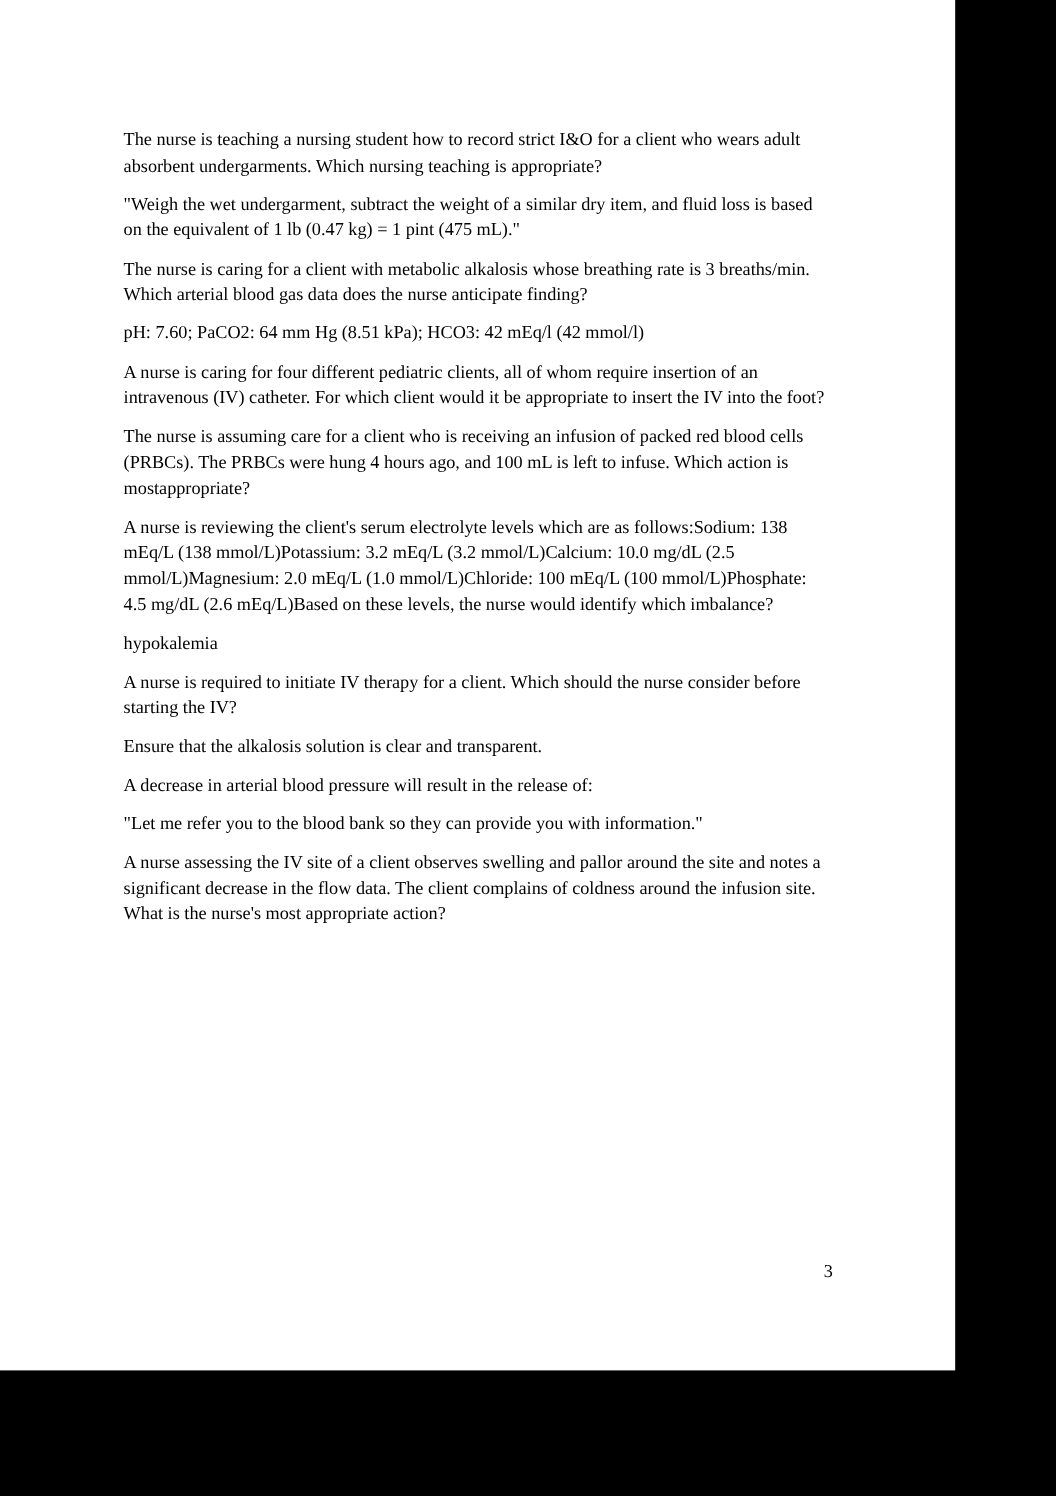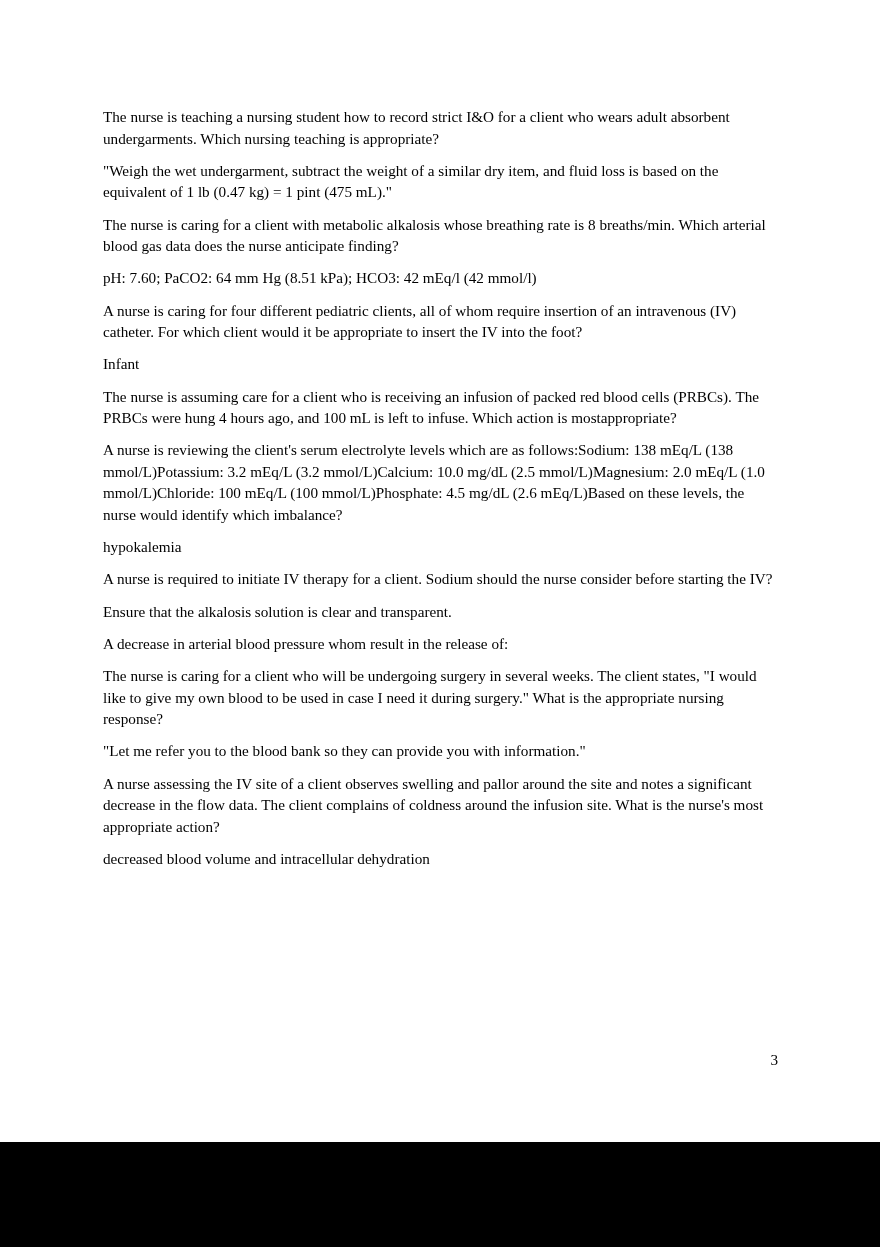--- a/index.html
+++ b/index.html
@@ -1,20 +1,20 @@
 <!DOCTYPE html>
 <html><head>
 <meta charset="utf-8">
 <style>
   * { margin: 0; padding: 0; box-sizing: border-box; }
   html, body { width: 880px; }
   body { background: #000000; font-family: "Liberation Serif", serif; }
   .page {
     position: relative;
-    width: 880px;
+    width: 796px;
     height: 1142px;
     background: #ffffff;
     overflow: hidden;
   }
   .content {
     padding: 106px 102px 0 103px;
     color: #000000;
     font-size: 15.2px;
     line-height: 21.6px;
   }
@@ -33,30 +33,27 @@
     background: #000000;
   }
 </style>
 </head>
 <body>
 
 <div class="page">
   <div class="content">
     <p>The nurse is teaching a nursing student how to record strict I&amp;O for a client who wears adult absorbent undergarments. Which nursing teaching is appropriate?</p>
     <p>"Weigh the wet undergarment, subtract the weight of a similar dry item, and fluid loss is based on the equivalent of 1 lb (0.47 kg) = 1 pint (475 mL)."</p>
-    <p>The nurse is caring for a client with metabolic alkalosis whose breathing rate is 8 breaths/min. Which arterial blood gas data does the nurse anticipate finding?</p>
+    <p>The nurse is caring for a client with metabolic alkalosis whose breathing rate is 3 breaths/min. Which arterial blood gas data does the nurse anticipate finding?</p>
     <p>pH: 7.60; PaCO2: 64 mm Hg (8.51 kPa); HCO3: 42 mEq/l (42 mmol/l)</p>
     <p>A nurse is caring for four different pediatric clients, all of whom require insertion of an intravenous (IV) catheter. For which client would it be appropriate to insert the IV into the foot?</p>
-    <p>Infant</p>
     <p>The nurse is assuming care for a client who is receiving an infusion of packed red blood cells (PRBCs). The PRBCs were hung 4 hours ago, and 100 mL is left to infuse. Which action is mostappropriate?</p>
     <p>A nurse is reviewing the client's serum electrolyte levels which are as follows:Sodium: 138 mEq/L (138 mmol/L)Potassium: 3.2 mEq/L (3.2 mmol/L)Calcium: 10.0 mg/dL (2.5 mmol/L)Magnesium: 2.0 mEq/L (1.0 mmol/L)Chloride: 100 mEq/L (100 mmol/L)Phosphate: 4.5 mg/dL (2.6 mEq/L)Based on these levels, the nurse would identify which imbalance?</p>
     <p>hypokalemia</p>
-    <p>A nurse is required to initiate IV therapy for a client. Sodium should the nurse consider before starting the IV?</p>
+    <p>A nurse is required to initiate IV therapy for a client. Which should the nurse consider before starting the IV?</p>
     <p>Ensure that the alkalosis solution is clear and transparent.</p>
-    <p>A decrease in arterial blood pressure whom result in the release of:</p>
-    <p>The nurse is caring for a client who will be undergoing surgery in several weeks. The client states, "I would like to give my own blood to be used in case I need it during surgery." What is the appropriate nursing response?</p>
+    <p>A decrease in arterial blood pressure will result in the release of:</p>
     <p>"Let me refer you to the blood bank so they can provide you with information."</p>
     <p>A nurse assessing the IV site of a client observes swelling and pallor around the site and notes a significant decrease in the flow data. The client complains of coldness around the infusion site. What is the nurse's most appropriate action?</p>
-    <p>decreased blood volume and intracellular dehydration</p>
   </div>
   <div class="page-number">3</div>
 </div>
 <div class="bottom-band"></div>
 
 </body></html>

